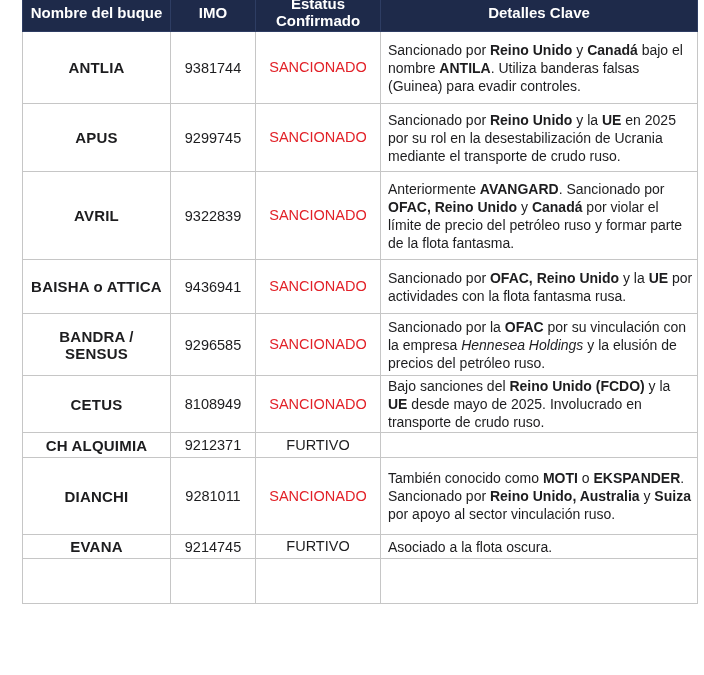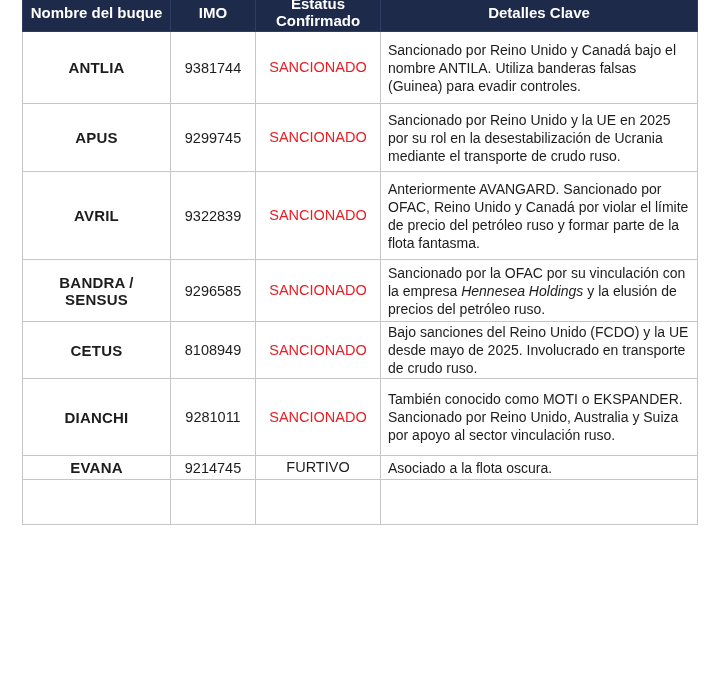--- a/index.html
+++ b/index.html
@@ -65,21 +65,21 @@
   .status-sanctioned { color: var(--sanctioned-red, #e22128); }
   .status-furtive { color: var(--text, #1d1d1f); }
   .status-sub { color: var(--text, #1d1d1f); font-size: 14px; }
   td.c-details {
     text-align: left;
     font-size: 14px;
     line-height: 18px;
     padding-left: 7px;
     padding-right: 4px;
   }
-  td.c-details .b { font-weight: normal; margin-top: 16px; }
+  td.c-details .b { font-weight: bold; margin-top: 16px; }
   td.c-details .i { font-style: italic; }
 </style>
 </head>
 <body>
 
 <div class="page">
   <div class="table-wrap">
     <table class="ships">
       <colgroup>
         <col style="width:148px">
@@ -107,31 +107,43 @@
             <td class="c-imo">9299745</td>
             <td class="c-status"><span class="status-sanctioned">SANCIONADO</span></td>
             <td class="c-details"><span>Sancionado por </span><span class="b">Reino Unido</span><span> y la </span><span class="b">UE</span><span> en 2025 por su rol en la desestabilización de Ucrania mediante el transporte de crudo ruso.</span></td>
           </tr>
           <tr style="height: 88px;">
             <td class="c-name">AVRIL</td>
             <td class="c-imo">9322839</td>
             <td class="c-status"><span class="status-sanctioned">SANCIONADO</span></td>
             <td class="c-details"><span>Anteriormente </span><span class="b">AVANGARD</span><span>. Sancionado por </span><span class="b">OFAC, Reino Unido</span><span> y </span><span class="b">Canadá</span><span> por violar el límite de precio del petróleo ruso y formar parte de la flota fantasma.</span></td>
           </tr>
+          <tr style="height: 54px;">
+            <td class="c-name">BAISHA o ATTICA</td>
+            <td class="c-imo">9436941</td>
+            <td class="c-status"><span class="status-sanctioned">SANCIONADO</span></td>
+            <td class="c-details"><span>Sancionado por </span><span class="b">OFAC, Reino Unido</span><span> y la </span><span class="b">UE</span><span> por actividades con la flota fantasma rusa.</span></td>
+          </tr>
           <tr style="height: 62px;">
             <td class="c-name">BANDRA / SENSUS</td>
             <td class="c-imo">9296585</td>
             <td class="c-status"><span class="status-sanctioned">SANCIONADO</span></td>
             <td class="c-details"><span>Sancionado por la </span><span class="b">OFAC</span><span> por su vinculación con la empresa </span><span class="i">Hennesea Holdings</span><span> y la elusión de precios del petróleo ruso.</span></td>
           </tr>
           <tr style="height: 57px;">
             <td class="c-name">CETUS</td>
             <td class="c-imo">8108949</td>
             <td class="c-status"><span class="status-sanctioned">SANCIONADO</span></td>
             <td class="c-details"><span>Bajo sanciones del </span><span class="b">Reino Unido (FCDO)</span><span> y la </span><span class="b">UE</span><span> desde mayo de 2025. Involucrado en transporte de crudo ruso.</span></td>
+          </tr>
+          <tr style="height: 25px;">
+            <td class="c-name">CH ALQUIMIA</td>
+            <td class="c-imo">9212371</td>
+            <td class="c-status"><span class="status-furtive">FURTIVO</span></td>
+            <td class="c-details"></td>
           </tr>
           <tr style="height: 77px;">
             <td class="c-name">DIANCHI</td>
             <td class="c-imo">9281011</td>
             <td class="c-status"><span class="status-sanctioned">SANCIONADO</span></td>
             <td class="c-details"><span>También conocido como </span><span class="b">MOTI</span><span> o </span><span class="b">EKSPANDER</span><span>. Sancionado por </span><span class="b">Reino Unido, Australia</span><span> y </span><span class="b">Suiza</span><span> por apoyo al sector vinculación ruso.</span></td>
           </tr>
           <tr style="height: 24px;">
             <td class="c-name">EVANA</td>
             <td class="c-imo">9214745</td>

